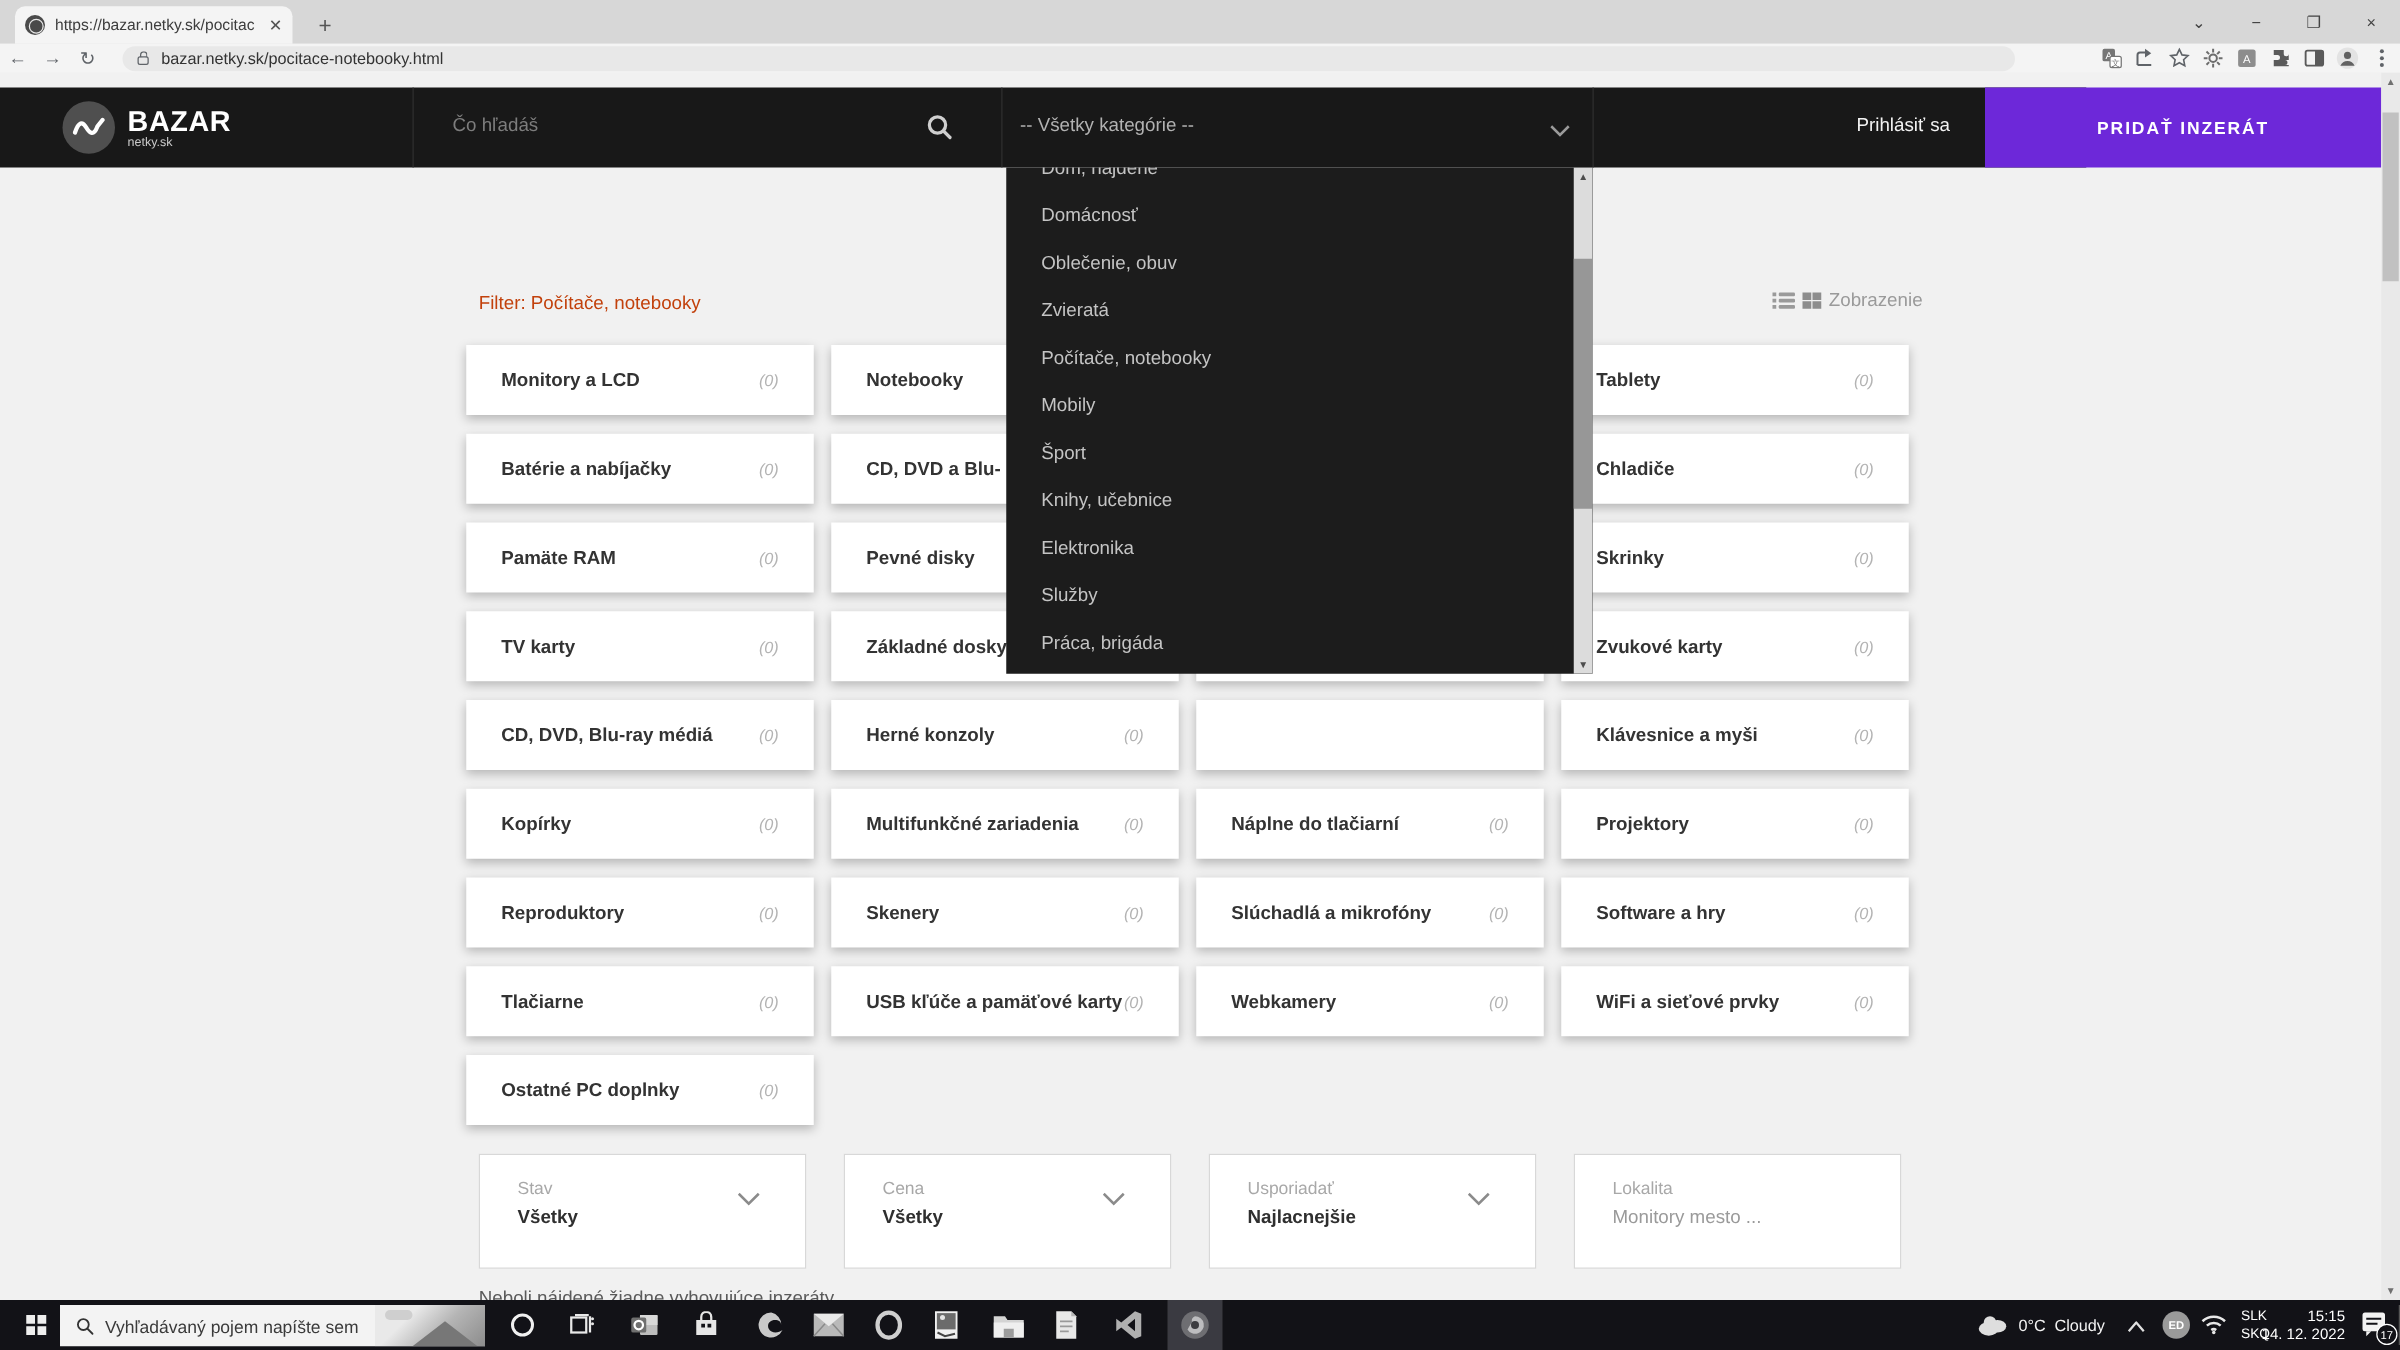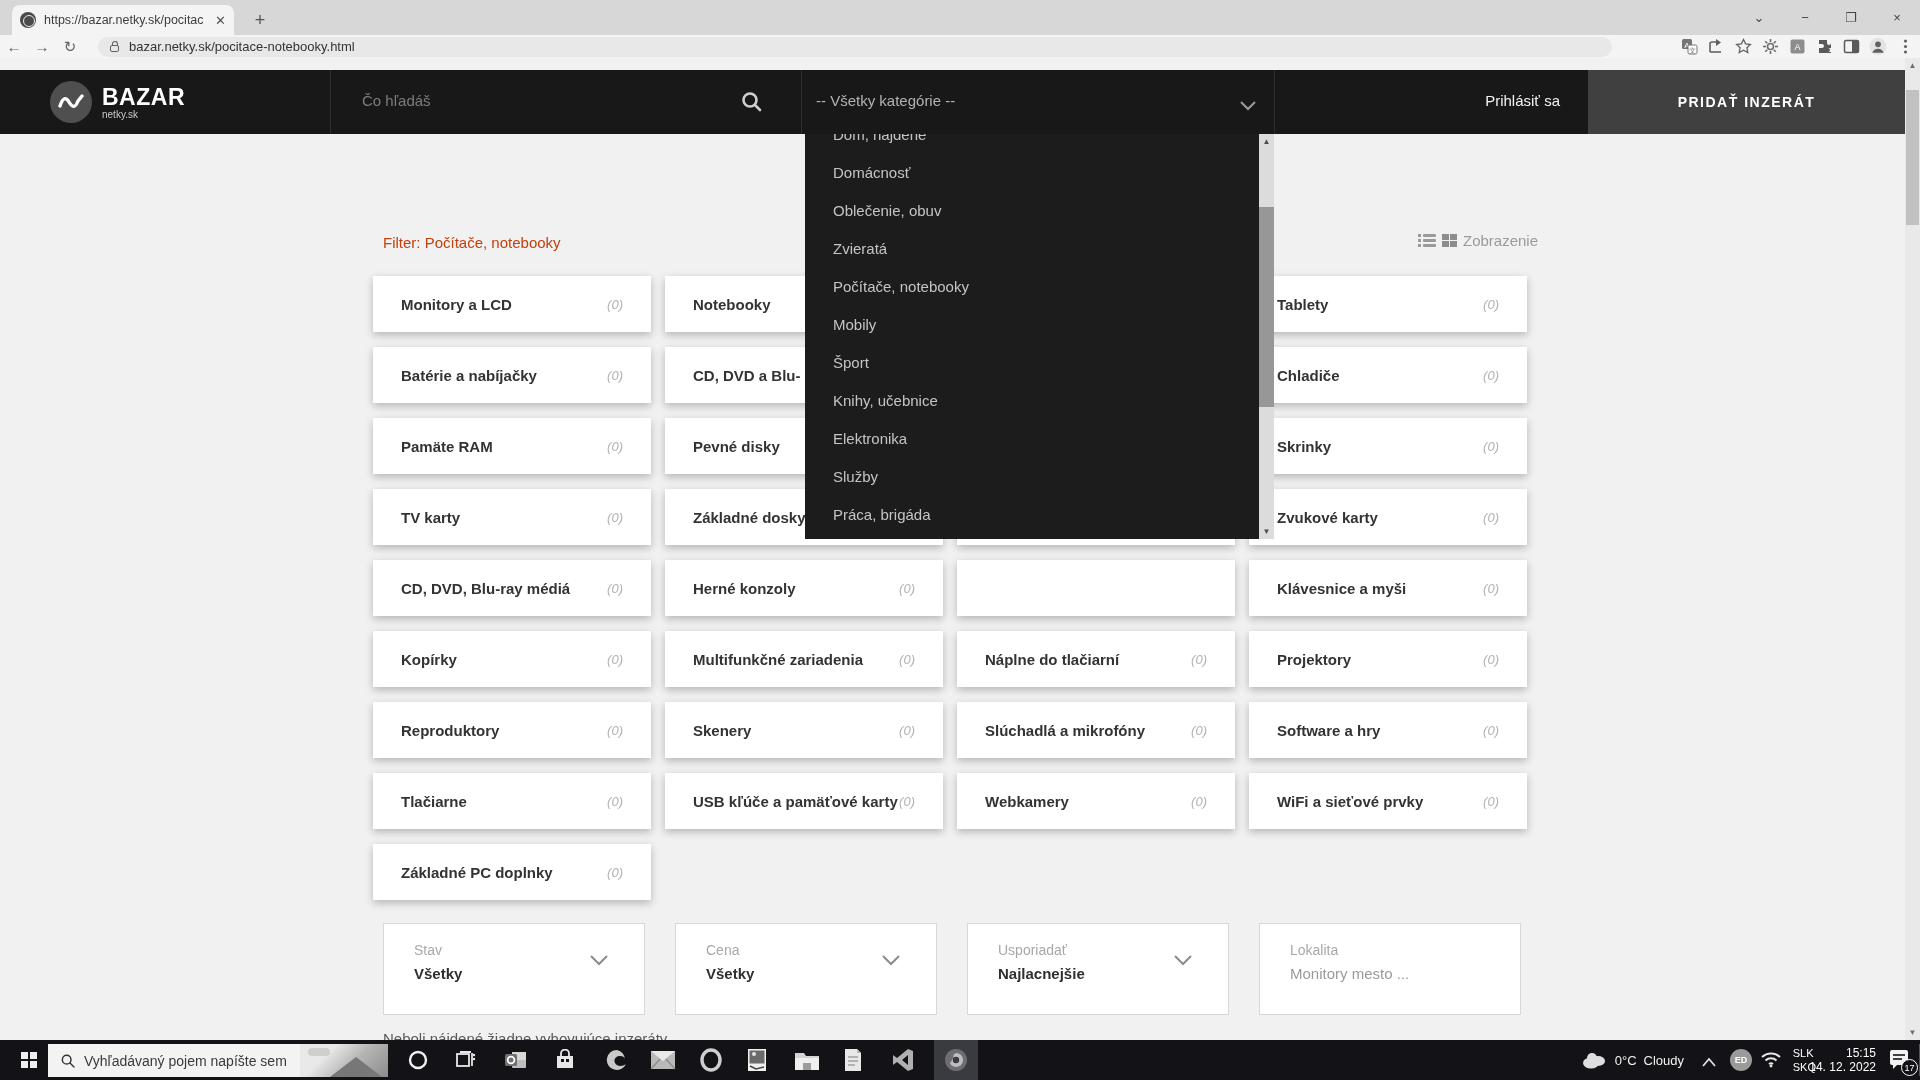--- a/index.html
+++ b/index.html
@@ -44,21 +44,21 @@
   .logo-circle { width:42px; height:42px; border-radius:50%; background:#4f4f4f; display:flex;
                  align-items:center; justify-content:center; }
   .logo-text { margin-left:10px; color:#fff; }
   .logo-title { font-size:23px; font-weight:bold; letter-spacing:.5px; line-height:24px; }
   .logo-sub { font-size:10px; color:#c9c9c9; line-height:11px; }
   .hdr-search-ph { position:absolute; left:362px; top:22px; font-size:15px; color:#7d7d7d; }
   .hdr-search-icon { position:absolute; left:740px; top:20px; }
   .hdr-select { position:absolute; left:816px; top:22px; font-size:15px; color:#b2b2b2; }
   .hdr-select-chevron { position:absolute; left:1240px; top:27px; }
   .hdr-login { position:absolute; left:1380px; top:22px; width:180px; text-align:right; font-size:15px; color:#f2f2f2; }
-  .hdr-add-btn { position:absolute; left:1588px; top:0; width:317px; height:64px; background:#404040;
+  .hdr-add-btn { position:absolute; left:1588px; top:0; width:317px; height:64px; background:#6d28d9;
                  color:#fff; font-size:14px; letter-spacing:1.5px; display:flex; align-items:center;
                  justify-content:center; font-weight:bold; }
 
   .filter-row-label { position:absolute; left:383px; top:176px; font-size:15px; color:#c2410c; }
   .view-toggle { position:absolute; left:1418px; top:174px; display:flex; align-items:center; gap:6px;
                  color:#9a9a9a; font-size:15px; }
   .icon-list { width:18px; height:13px; display:flex; flex-direction:column; justify-content:space-between; }
   .icon-list i { display:block; height:2.6px; background:#9a9a9a; border-radius:1px; position:relative; margin-left:5px; }
   .icon-list i:before { content:""; position:absolute; left:-5px; top:0; width:3px; height:2.6px; background:#9a9a9a; }
   .icon-grid { width:15px; height:13px; display:grid; grid-template-columns:1fr 1fr; gap:1.5px; }
@@ -303,21 +303,21 @@
         </div>
         <div class="card" style="left: 373px; top: 644px;">
           <span class="card-label">Reproduktory</span>
           <span class="card-count">(0)</span>
         </div>
         <div class="card" style="left: 373px; top: 715px;">
           <span class="card-label">Tlačiarne</span>
           <span class="card-count">(0)</span>
         </div>
         <div class="card" style="left: 373px; top: 786px;">
-          <span class="card-label">Základné PC doplnky</span>
+          <span class="card-label">Ostatné PC doplnky</span>
           <span class="card-count">(0)</span>
         </div>
         <div class="card" style="left: 665px; top: 218px;">
           <span class="card-label">Notebooky</span>
           <span class="card-count">(0)</span>
         </div>
         <div class="card" style="left: 665px; top: 289px;">
           <span class="card-label">CD, DVD a Blu-</span>
           <span class="card-count">(0)</span>
         </div>

